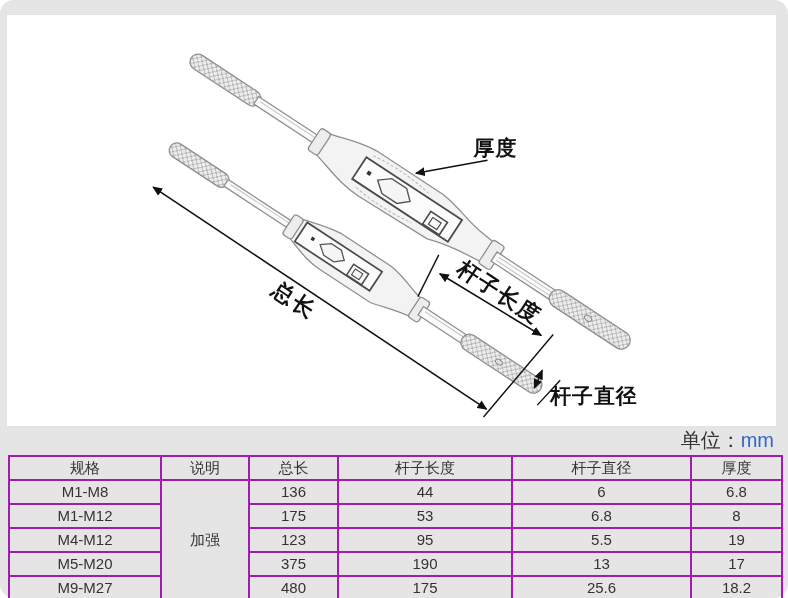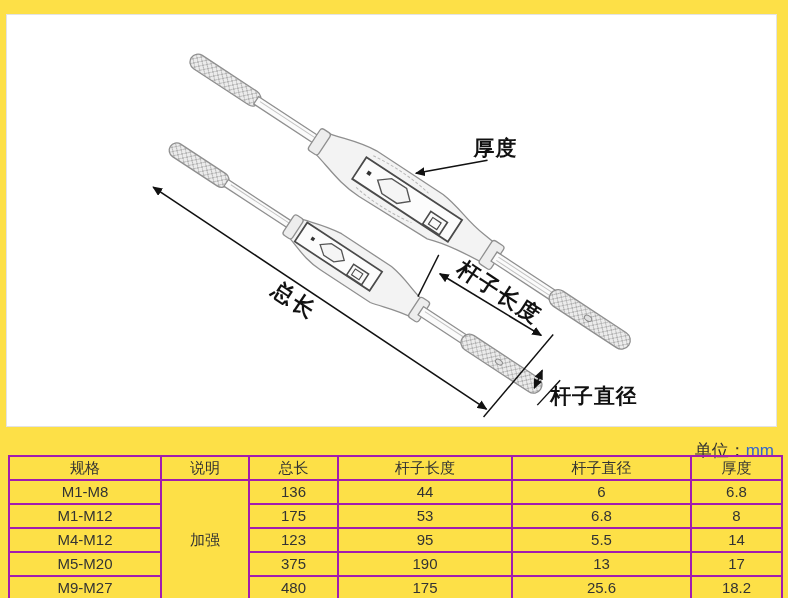--- a/index.html
+++ b/index.html
@@ -1,31 +1,31 @@
 <!DOCTYPE html>
 <html><head>
 <meta charset="utf-8">
 <style>
   html,body{margin:0;padding:0;background:#ffffff;}
   body{width:788px;height:598px;position:relative;overflow:hidden;
        font-family:"Liberation Sans","DejaVu Sans",sans-serif;}
-  .canvas{position:absolute;inset:0;background:#fde047;}
+  .canvas{position:absolute;inset:0;background:#e5e5e5;border-radius:14px;}
 
   .diagram-box{
     position:absolute;left:6px;top:14px;width:771px;height:413px;
     border:1px solid #e3e3e3;background:#ffffff;box-sizing:border-box;
   }
   .diagram-box svg{display:block;width:100%;height:100%;}
 
   .dim-label{font-weight:bold;font-size:22px;fill:#111111;letter-spacing:2px;}
   .dim-label-sm{font-weight:bold;font-size:21px;fill:#111111;letter-spacing:1px;}
 
   .unit-note{
-    position:absolute;top:439px;right:14px;height:24px;line-height:24px;
-    font-size:17px;color:#333333;
+    position:absolute;top:428px;right:14px;height:24px;line-height:24px;
+    font-size:20px;color:#333333;
   }
   .unit-note .unit-val{color:#3366cc;}
 
   table.spec{
     position:absolute;left:8px;top:455px;width:773px;
     border-collapse:collapse;table-layout:fixed;
   }
   table.spec th,table.spec td{
     border:2px solid #a21caf;height:22px;padding:0;
     text-align:center;vertical-align:middle;
@@ -153,21 +153,21 @@
         <td>175</td>
         <td>53</td>
         <td>6.8</td>
         <td>8</td>
       </tr>
       <tr>
         <td>M4-M12</td>
         <td>123</td>
         <td>95</td>
         <td>5.5</td>
-        <td>14</td>
+        <td>19</td>
       </tr>
       <tr>
         <td>M5-M20</td>
         <td>375</td>
         <td>190</td>
         <td>13</td>
         <td>17</td>
       </tr>
       <tr>
         <td>M9-M27</td>

